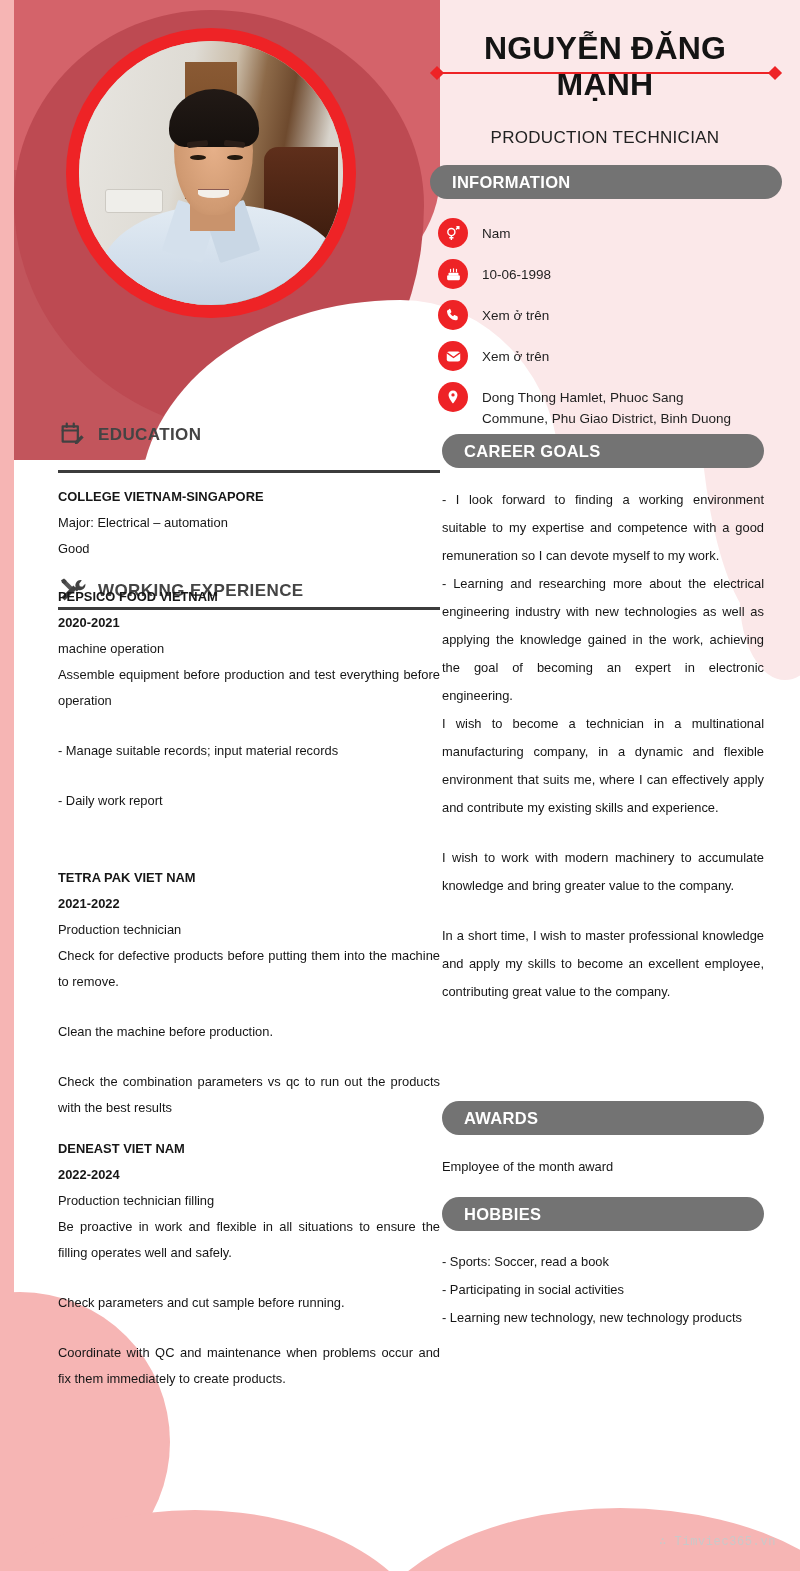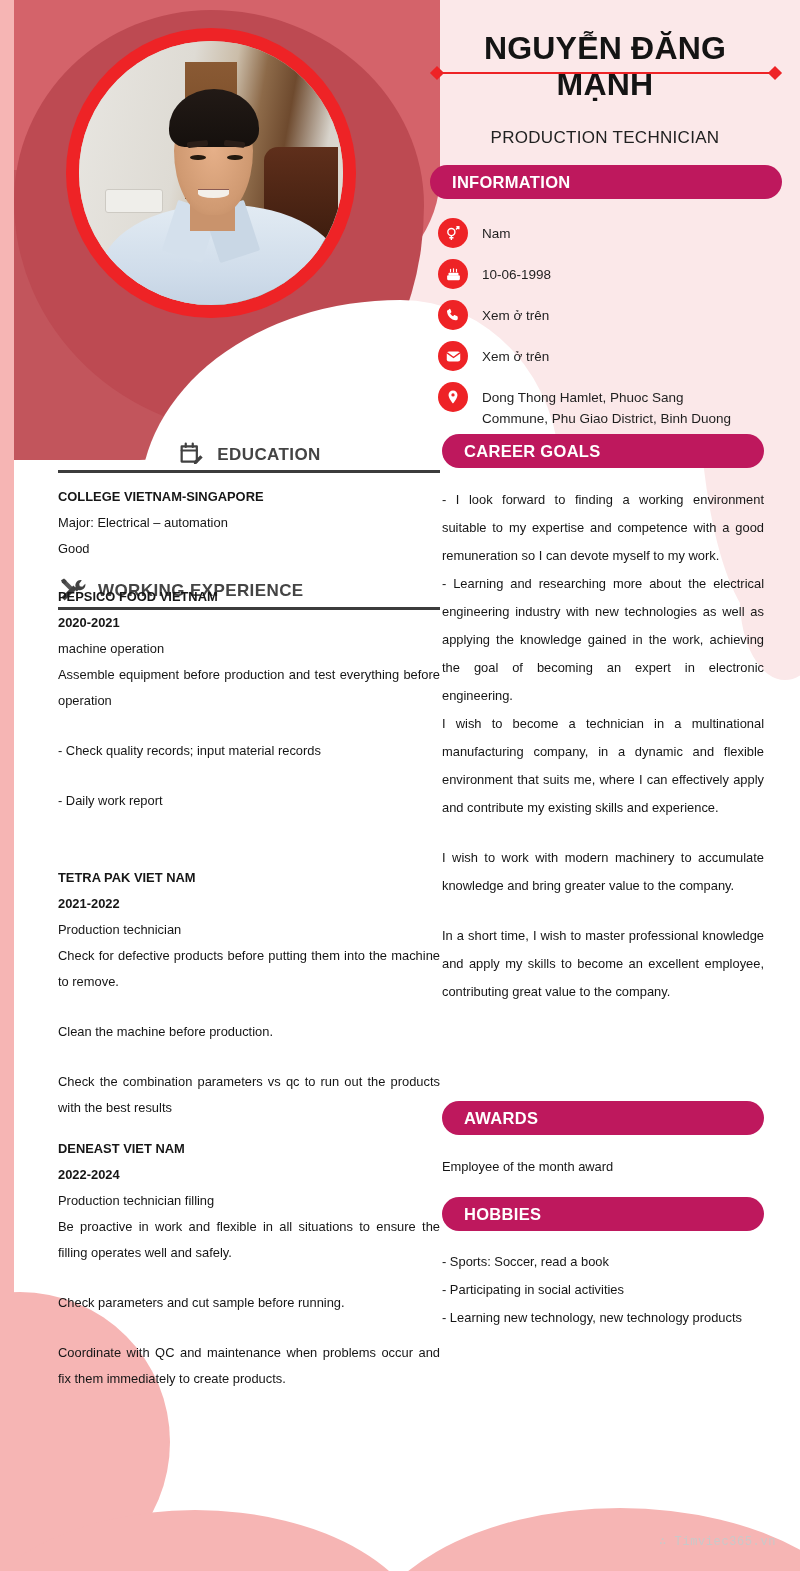--- a/index.html
+++ b/index.html
@@ -147,21 +147,21 @@
   .name-rule .dia.r { right: 4px; }
 
   .job-title {
     position: absolute; left: 420px; top: 128px; width: 370px;
     text-align: center; font-size: 17px; color: #212121; letter-spacing: .3px;
   }
 
   
   .pill {
     position: absolute;
-    background: #be185d;
+    background: #737373;
     border-radius: 22px;
     height: 34px;
     display: flex; align-items: center;
     padding-left: 22px;
   }
   .pill span {
     color: #ffffff; font-weight: bold; font-size: 16.5px; letter-spacing: .3px;
   }
 
   
@@ -306,21 +306,21 @@
         <svg width="16" height="16" viewBox="0 0 24 24" fill="#fff">
           <path d="M12 2.2c-3.7 0-6.7 3-6.7 6.7 0 4.9 6.7 12.9 6.7 12.9s6.7-8 6.7-12.9c0-3.7-3-6.7-6.7-6.7z"></path>
           <circle cx="12" cy="8.9" r="2.5" fill="#ee2326"></circle>
         </svg>
       </div>
       <div class="info-txt" style="max-width:270px;">Dong Thong Hamlet, Phuoc Sang Commune, Phu Giao District, Binh Duong</div>
     </div>
 
   </div>
 
-  <div class="sec-head" style="left:58px; top:440px;justify-content:center;">
+  <div class="sec-head" style="left:58px; top:420px;">
     <span class="sh-ico">
       <svg width="28" height="28" viewBox="0 0 24 24" fill="none" stroke="#414141" stroke-width="1.9" stroke-linecap="round" stroke-linejoin="round">
         <path d="M4 5.5h13v13H4z"></path>
         <path d="M7.5 3v3M13.5 3v3M4 9h13"></path>
         <path d="M14.5 18.5 20 13l2 2-5.5 5.5h-2z" fill="#414141" stroke="none"></path>
       </svg>
     </span>
     <span class="sh-title">EDUCATION</span>
   </div>
   <div class="sec-rule" style="left:58px; top:470px;"></div>
@@ -343,21 +343,21 @@
     <span class="sh-title">WORKING EXPERIENCE</span>
   </div>
   <div class="sec-rule" style="left:58px; top:607px;"></div>
 
   <div class="left-col" style="top:584px;">
     <div class="body-txt strong">PEPSICO FOOD VIETNAM</div>
     <div class="body-txt strong">2020-2021</div>
     <div class="body-txt">machine operation</div>
     <div class="body-txt just">Assemble equipment before production and test everything before operation</div>
     <div class="gap"></div>
-    <div class="body-txt">- Check quality records; input material records</div>
+    <div class="body-txt">- Manage suitable records; input material records</div>
     <div class="gap"></div>
     <div class="body-txt">- Daily work report</div>
   </div>
 
   <div class="left-col" style="top:865px;">
     <div class="body-txt strong">TETRA PAK VIET NAM</div>
     <div class="body-txt strong">2021-2022</div>
     <div class="body-txt">Production technician</div>
     <div class="body-txt just">Check for defective products before putting them into the machine to remove.</div>
     <div class="gap"></div>

